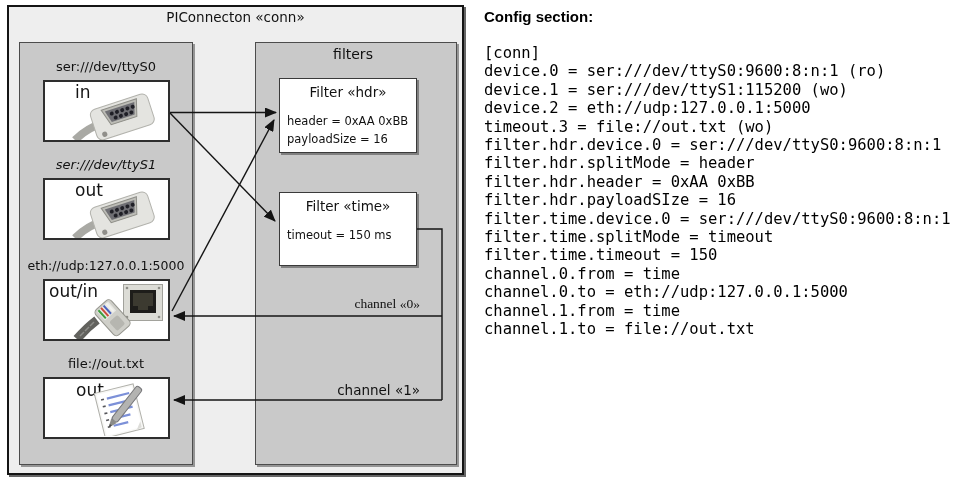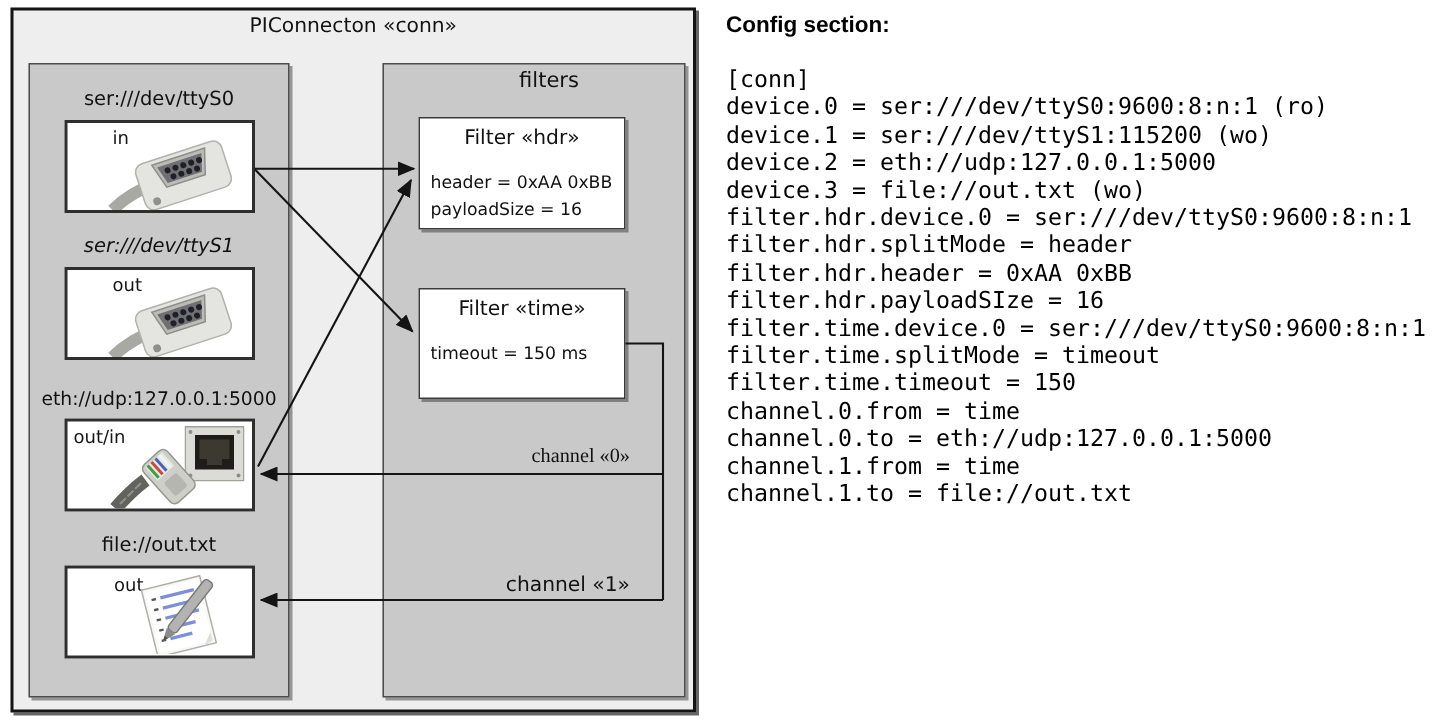--- a/index.html
+++ b/index.html
@@ -11,30 +11,30 @@
                background:#eeeeee; border:2px solid #141414;
                box-shadow:2px 2px 0 rgba(20,20,20,0.65); }
   .diagram-title { position:absolute; left:7px; top:9px; width:457px; text-align:center;
                    font-size:13.5px; color:#111; }
 
   
   .compartment { position:absolute; background:#c9c9c9; border:1px solid #4c4c4c;
                  box-shadow:2px 2px 0 rgba(40,40,40,0.45); }
   .left-comp  { left:19px;  top:42px; width:174px; height:423px; }
   .right-comp { left:255px; top:42px; width:202px; height:423px; }
-  .filters-title { position:absolute; left:265px; top:46px; width:202px; text-align:center;
+  .filters-title { position:absolute; left:252px; top:46px; width:202px; text-align:center;
                    font-size:14px; color:#111; }
 
   
   .dev-label { position:absolute; left:8px; width:196px; text-align:center;
                font-size:13px; color:#111; }
   .dev-label.small { font-size:12.5px; }
   .dev-box { position:absolute; left:43px; width:127px; height:62px; background:#ffffff;
              border:2px solid #2e2e2e; }
-  .port-label { position:absolute; font-size:12px; color:#141414; line-height:19px; }
+  .port-label { position:absolute; font-size:17px; color:#141414; line-height:19px; }
   .dev-icon { position:absolute; pointer-events:none; }
 
   
   .filter-box { position:absolute; left:279px; width:138px; background:#ffffff;
                 border:1px solid #3a3a3a; box-shadow:2px 2px 0 rgba(40,40,40,0.45); }
   .filter-title { margin-top:5px; text-align:center; font-size:13.5px; color:#111; }
   .filter-attrs { position:absolute; top:34px; left:7px; right:4px;
                   font-size:11.5px; line-height:17.5px; color:#111; }
 
   
@@ -199,21 +199,21 @@
     <line x1="442" y1="400" x2="174" y2="400" stroke="#141414" stroke-width="1.4" marker-end="url(#arrw)"></line>
   </svg>
 
   <div class="config-panel">
     <div class="config-heading">Config section:</div>
     <div class="config-lines">
       <div>[conn]</div>
       <div>device.0 = ser:///dev/ttyS0:9600:8:n:1 (ro)</div>
       <div>device.1 = ser:///dev/ttyS1:115200 (wo)</div>
       <div>device.2 = eth://udp:127.0.0.1:5000</div>
-      <div>device.3 = file://out.txt (wo)</div>
+      <div>timeout.3 = file://out.txt (wo)</div>
       <div>filter.hdr.device.0 = ser:///dev/ttyS0:9600:8:n:1</div>
       <div>filter.hdr.splitMode = header</div>
       <div>filter.hdr.header = 0xAA 0xBB</div>
       <div>filter.hdr.payloadSIze = 16</div>
       <div>filter.time.device.0 = ser:///dev/ttyS0:9600:8:n:1</div>
       <div>filter.time.splitMode = timeout</div>
       <div>filter.time.timeout = 150</div>
       <div>channel.0.from = time</div>
       <div>channel.0.to = eth://udp:127.0.0.1:5000</div>
       <div>channel.1.from = time</div>

